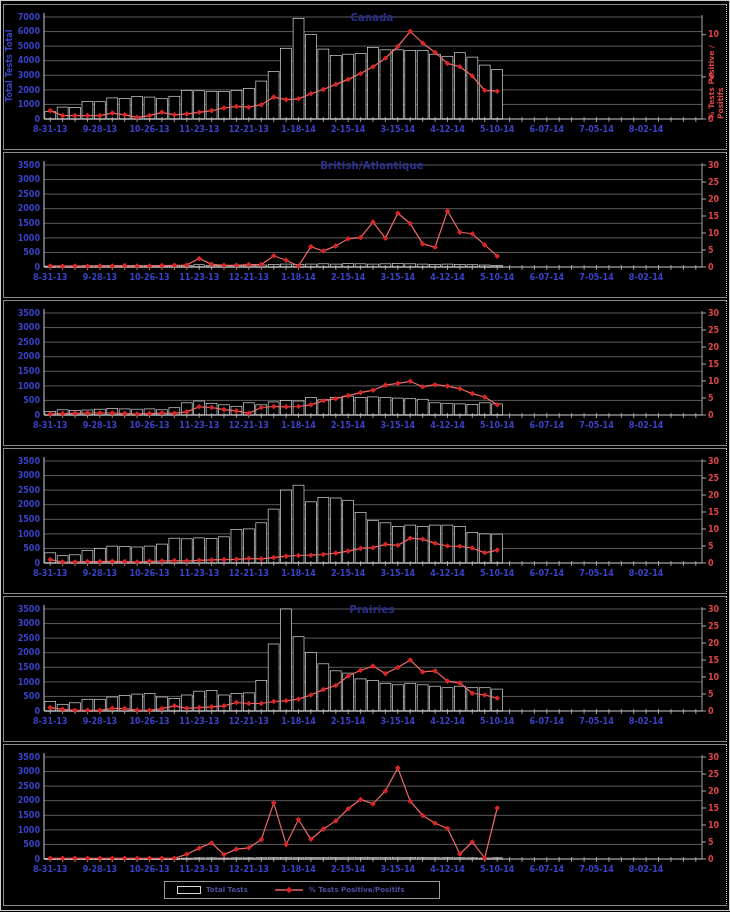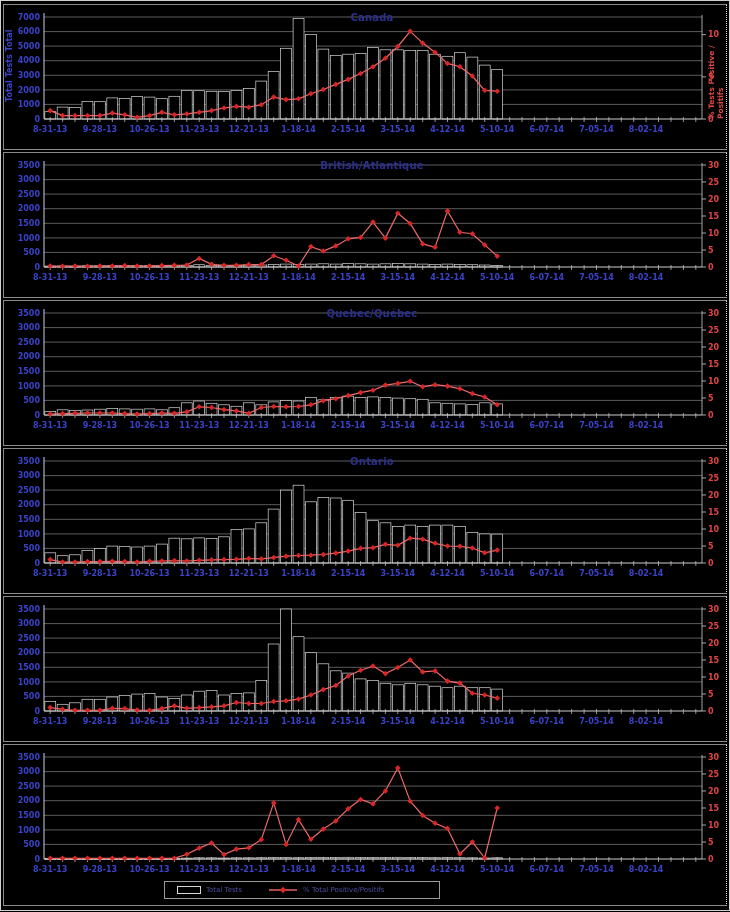--- a/index.html
+++ b/index.html
@@ -10,21 +10,21 @@
   .panel.tall{height:160px;}
   .chart-title{position:absolute;top:7px;left:40px;width:656px;text-align:center;
                color:#2b2f8e;font-weight:bold;font-size:10px;letter-spacing:.2px;}
   .y-title{position:absolute;top:8px;height:106px;display:flex;align-items:center;justify-content:center;
            writing-mode:vertical-rl;transform:rotate(180deg);font-weight:bold;}
   .y-title.left{left:1px;color:#3a43c8;font-size:8px;}
   .y-title.right{right:1px;color:#e04545;font-size:7.5px;}
   svg.plot{display:block;width:720px;height:140px;margin-top:2px;}
   .legend{display:flex;align-items:center;gap:26px;border:1px solid #9a9a9a;background:#000;
           width:250px;margin:-6px 0 0 160px;padding:2px 12px;height:12px;}
-  .legend-item{display:flex;align-items:center;gap:5px;color:#4a4fa0;font-size:7px;font-weight:normal;white-space:nowrap;}
+  .legend-item{display:flex;align-items:center;gap:5px;color:#4a4fa0;font-size:7px;font-weight:bold;white-space:nowrap;}
   .bar-swatch{display:inline-block;width:22px;height:6px;background:#000;border:1px solid #d8d8d8;}
   .line-swatch{display:inline-block;}
 </style>
 </head>
 <body>
 
 <div id="frame">
 
   <div class="panel">
     <div class="chart-title">Canada</div>
@@ -384,21 +384,20 @@
           <path d="M443.5 53.1 L446.3 55.9 L443.5 58.7 L440.7 55.9 Z" fill="#d92626"></path>
           <path d="M455.9 74.5 L458.7 77.3 L455.9 80.1 L453.1 77.3 Z" fill="#d92626"></path>
           <path d="M468.3 75.9 L471.1 78.7 L468.3 81.5 L465.5 78.7 Z" fill="#d92626"></path>
           <path d="M480.7 87.1 L483.5 89.9 L480.7 92.7 L477.9 89.9 Z" fill="#d92626"></path>
           <path d="M493.2 98.3 L496.0 101.1 L493.2 103.9 L490.4 101.1 Z" fill="#d92626"></path>
         </g>
       </svg>
   </div>
 
   <div class="panel">
-    <div class="chart-title">Quebec/Québec</div>
     <svg class="plot" viewBox="0 0 720 140">
         <g>
           <line x1="40" y1="97.4" x2="698" y2="97.4" stroke="#9a9a9a" stroke-width="0.6"></line>
           <line x1="40" y1="82.9" x2="698" y2="82.9" stroke="#9a9a9a" stroke-width="0.6"></line>
           <line x1="40" y1="68.3" x2="698" y2="68.3" stroke="#9a9a9a" stroke-width="0.6"></line>
           <line x1="40" y1="53.7" x2="698" y2="53.7" stroke="#9a9a9a" stroke-width="0.6"></line>
           <line x1="40" y1="39.1" x2="698" y2="39.1" stroke="#9a9a9a" stroke-width="0.6"></line>
           <line x1="40" y1="24.6" x2="698" y2="24.6" stroke="#9a9a9a" stroke-width="0.6"></line>
           <line x1="40" y1="10.0" x2="698" y2="10.0" stroke="#9a9a9a" stroke-width="0.6"></line>
         </g>
@@ -569,21 +568,20 @@
           <path d="M443.5 80.3 L446.3 83.1 L443.5 85.9 L440.7 83.1 Z" fill="#d92626"></path>
           <path d="M455.9 83.0 L458.7 85.8 L455.9 88.6 L453.1 85.8 Z" fill="#d92626"></path>
           <path d="M468.3 87.8 L471.1 90.6 L468.3 93.4 L465.5 90.6 Z" fill="#d92626"></path>
           <path d="M480.7 91.2 L483.5 94.0 L480.7 96.8 L477.9 94.0 Z" fill="#d92626"></path>
           <path d="M493.2 99.0 L496.0 101.8 L493.2 104.6 L490.4 101.8 Z" fill="#d92626"></path>
         </g>
       </svg>
   </div>
 
   <div class="panel">
-    <div class="chart-title">Ontario</div>
     <svg class="plot" viewBox="0 0 720 140">
         <g>
           <line x1="40" y1="97.4" x2="698" y2="97.4" stroke="#9a9a9a" stroke-width="0.6"></line>
           <line x1="40" y1="82.9" x2="698" y2="82.9" stroke="#9a9a9a" stroke-width="0.6"></line>
           <line x1="40" y1="68.3" x2="698" y2="68.3" stroke="#9a9a9a" stroke-width="0.6"></line>
           <line x1="40" y1="53.7" x2="698" y2="53.7" stroke="#9a9a9a" stroke-width="0.6"></line>
           <line x1="40" y1="39.1" x2="698" y2="39.1" stroke="#9a9a9a" stroke-width="0.6"></line>
           <line x1="40" y1="24.6" x2="698" y2="24.6" stroke="#9a9a9a" stroke-width="0.6"></line>
           <line x1="40" y1="10.0" x2="698" y2="10.0" stroke="#9a9a9a" stroke-width="0.6"></line>
         </g>
@@ -754,20 +752,21 @@
           <path d="M443.5 92.2 L446.3 95.0 L443.5 97.8 L440.7 95.0 Z" fill="#d92626"></path>
           <path d="M455.9 92.5 L458.7 95.3 L455.9 98.1 L453.1 95.3 Z" fill="#d92626"></path>
           <path d="M468.3 94.2 L471.1 97.0 L468.3 99.8 L465.5 97.0 Z" fill="#d92626"></path>
           <path d="M480.7 99.0 L483.5 101.8 L480.7 104.6 L477.9 101.8 Z" fill="#d92626"></path>
           <path d="M493.2 96.3 L496.0 99.1 L493.2 101.9 L490.4 99.1 Z" fill="#d92626"></path>
         </g>
       </svg>
   </div>
 
   <div class="panel">
+    <div class="chart-title">Prairies</div>
     <svg class="plot" viewBox="0 0 720 140">
         <g>
           <line x1="40" y1="97.4" x2="698" y2="97.4" stroke="#9a9a9a" stroke-width="0.6"></line>
           <line x1="40" y1="82.9" x2="698" y2="82.9" stroke="#9a9a9a" stroke-width="0.6"></line>
           <line x1="40" y1="68.3" x2="698" y2="68.3" stroke="#9a9a9a" stroke-width="0.6"></line>
           <line x1="40" y1="53.7" x2="698" y2="53.7" stroke="#9a9a9a" stroke-width="0.6"></line>
           <line x1="40" y1="39.1" x2="698" y2="39.1" stroke="#9a9a9a" stroke-width="0.6"></line>
           <line x1="40" y1="24.6" x2="698" y2="24.6" stroke="#9a9a9a" stroke-width="0.6"></line>
           <line x1="40" y1="10.0" x2="698" y2="10.0" stroke="#9a9a9a" stroke-width="0.6"></line>
         </g>
@@ -1129,18 +1128,18 @@
     <div class="legend">
       <div class="legend-item">
         <span class="bar-swatch"></span>
         <span>Total Tests</span>
       </div>
       <div class="legend-item">
         <svg class="line-swatch" width="30" height="8">
           <line x1="1" y1="4" x2="29" y2="4" stroke="#ef6a6a" stroke-width="1.4"></line>
           <path d="M15 0.8 L18.2 4 L15 7.2 L11.8 4 Z" fill="#d92626"></path>
         </svg>
-        <span>% Total Positive/Positifs</span>
+        <span>% Tests Positive/Positifs</span>
       </div>
     </div>
   </div>
 
 </div>
 
 </body></html>

